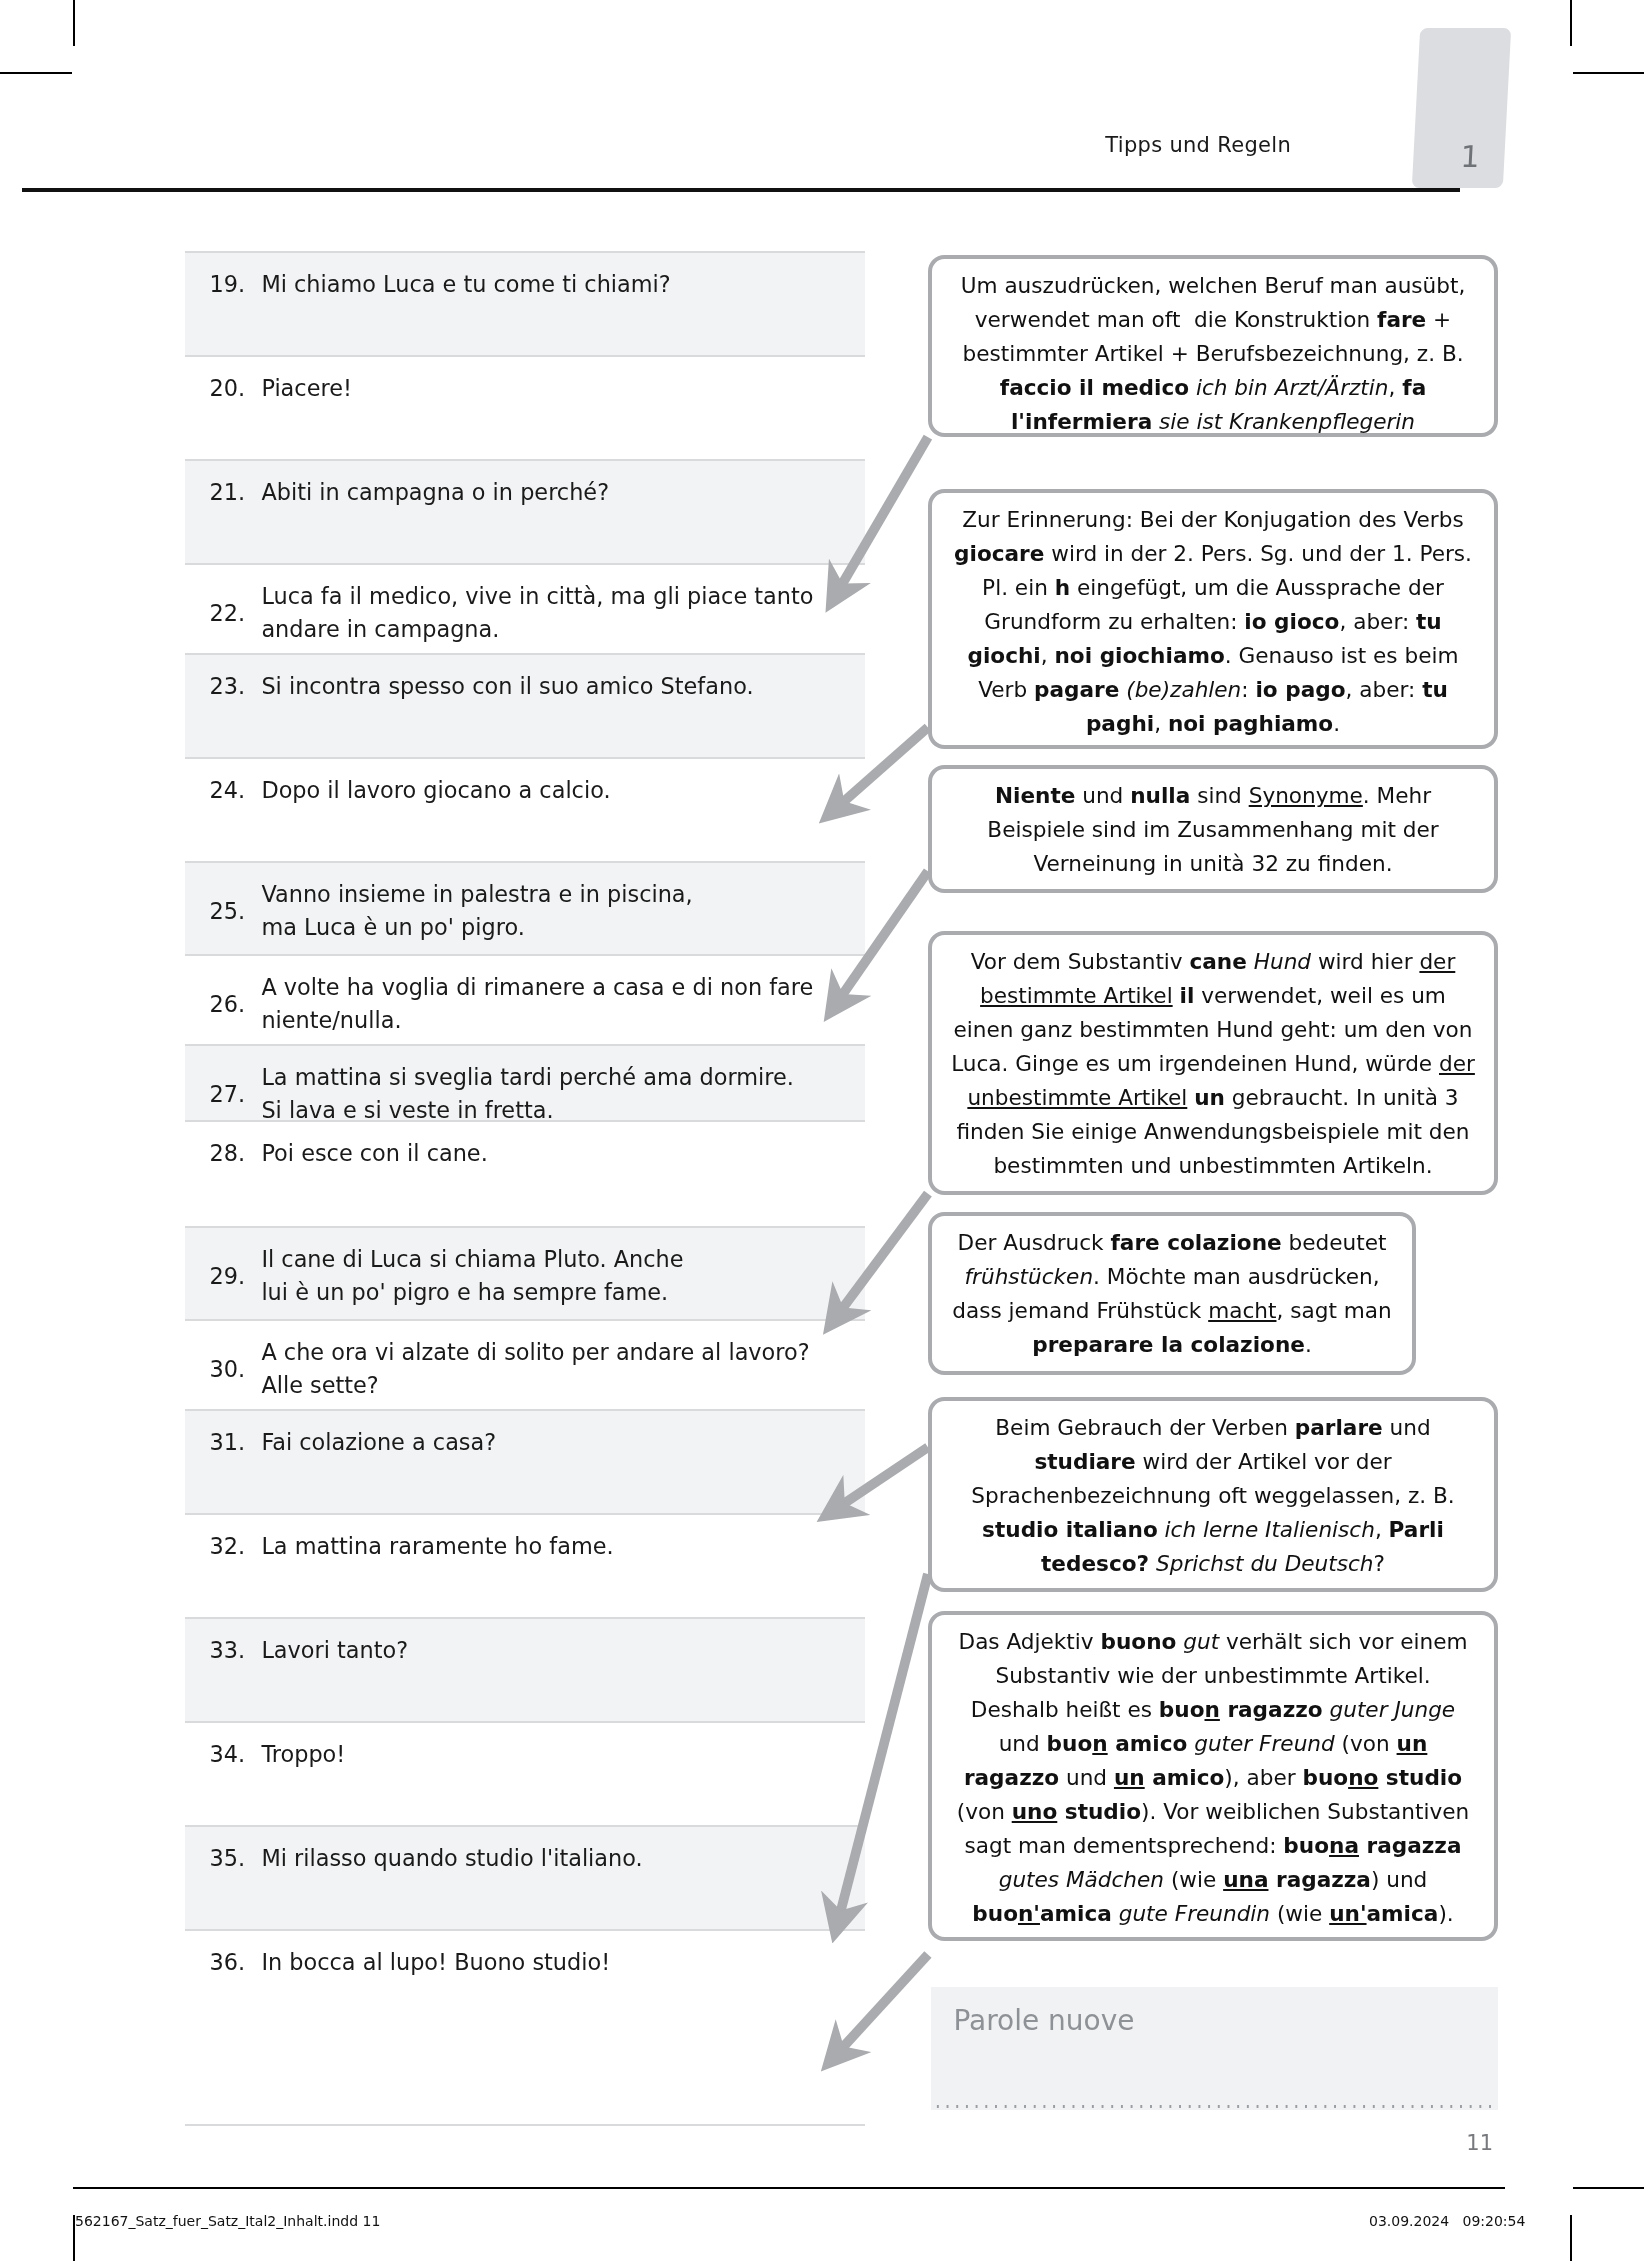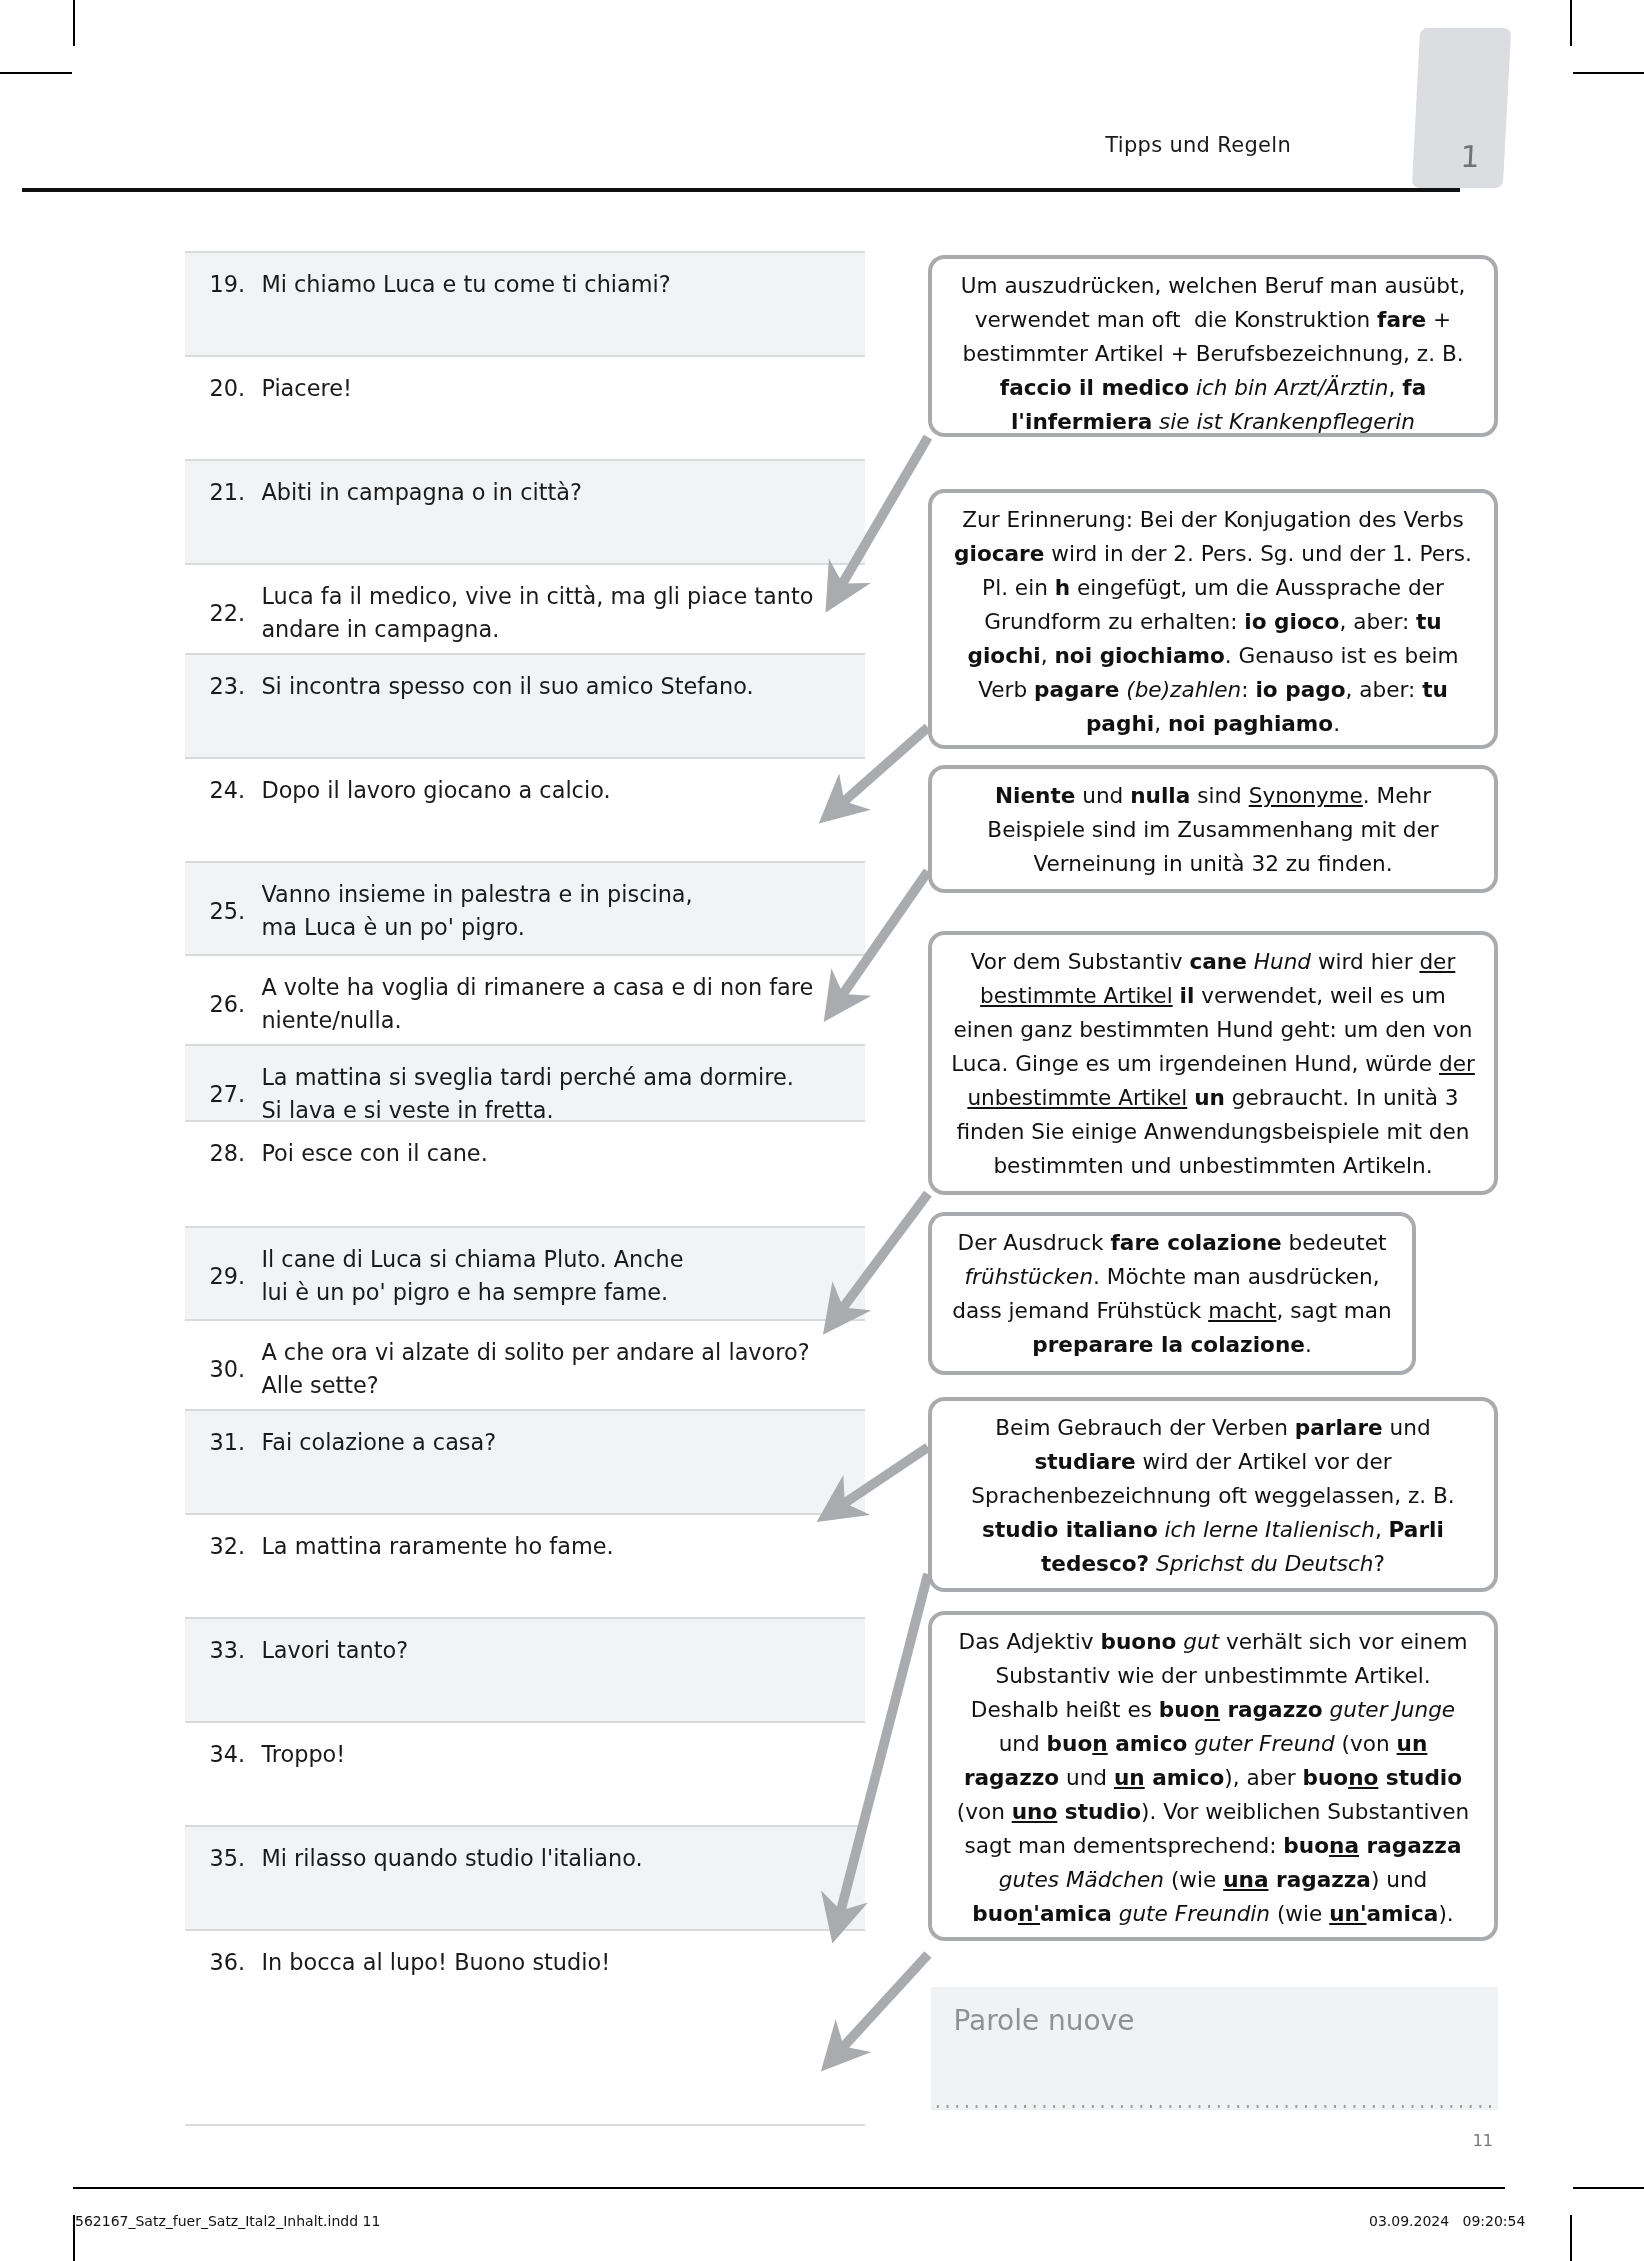--- a/index.html
+++ b/index.html
@@ -139,21 +139,21 @@
     background-repeat: repeat-x;
     z-index: 4;
   }
 
   
   #page-number {
     position: absolute;
     left: 1403px; top: 2131px;
     width: 90px;
     text-align: right;
-    font-size: 16px;
+    font-size: 21px;
     color: #77797d;
   }
 
   
   #footer-rule {
     position: absolute;
     left: 73px; top: 2187px;
     width: 1432px; height: 1.5px;
     background: #000;
   }
@@ -225,21 +225,21 @@
   <div class="sentence-row plain" style="height:104px">
     <div class="sentence-inner">
       <span class="sentence-num">20.</span>
       <span class="sentence-text">Piacere!</span>
     </div>
   </div>
 
   <div class="sentence-row shaded" style="height:104px">
     <div class="sentence-inner">
       <span class="sentence-num">21.</span>
-      <span class="sentence-text">Abiti in campagna o in città?</span>
+      <span class="sentence-text">Abiti in campagna o in perché?</span>
     </div>
   </div>
 
   <div class="sentence-row plain" style="height:90px">
     <div class="sentence-inner">
       <span class="sentence-num">22.</span>
       <span class="sentence-text">Luca fa il medico, vive in città, ma gli piace tanto
 andare in campagna.</span>
     </div>
   </div>

